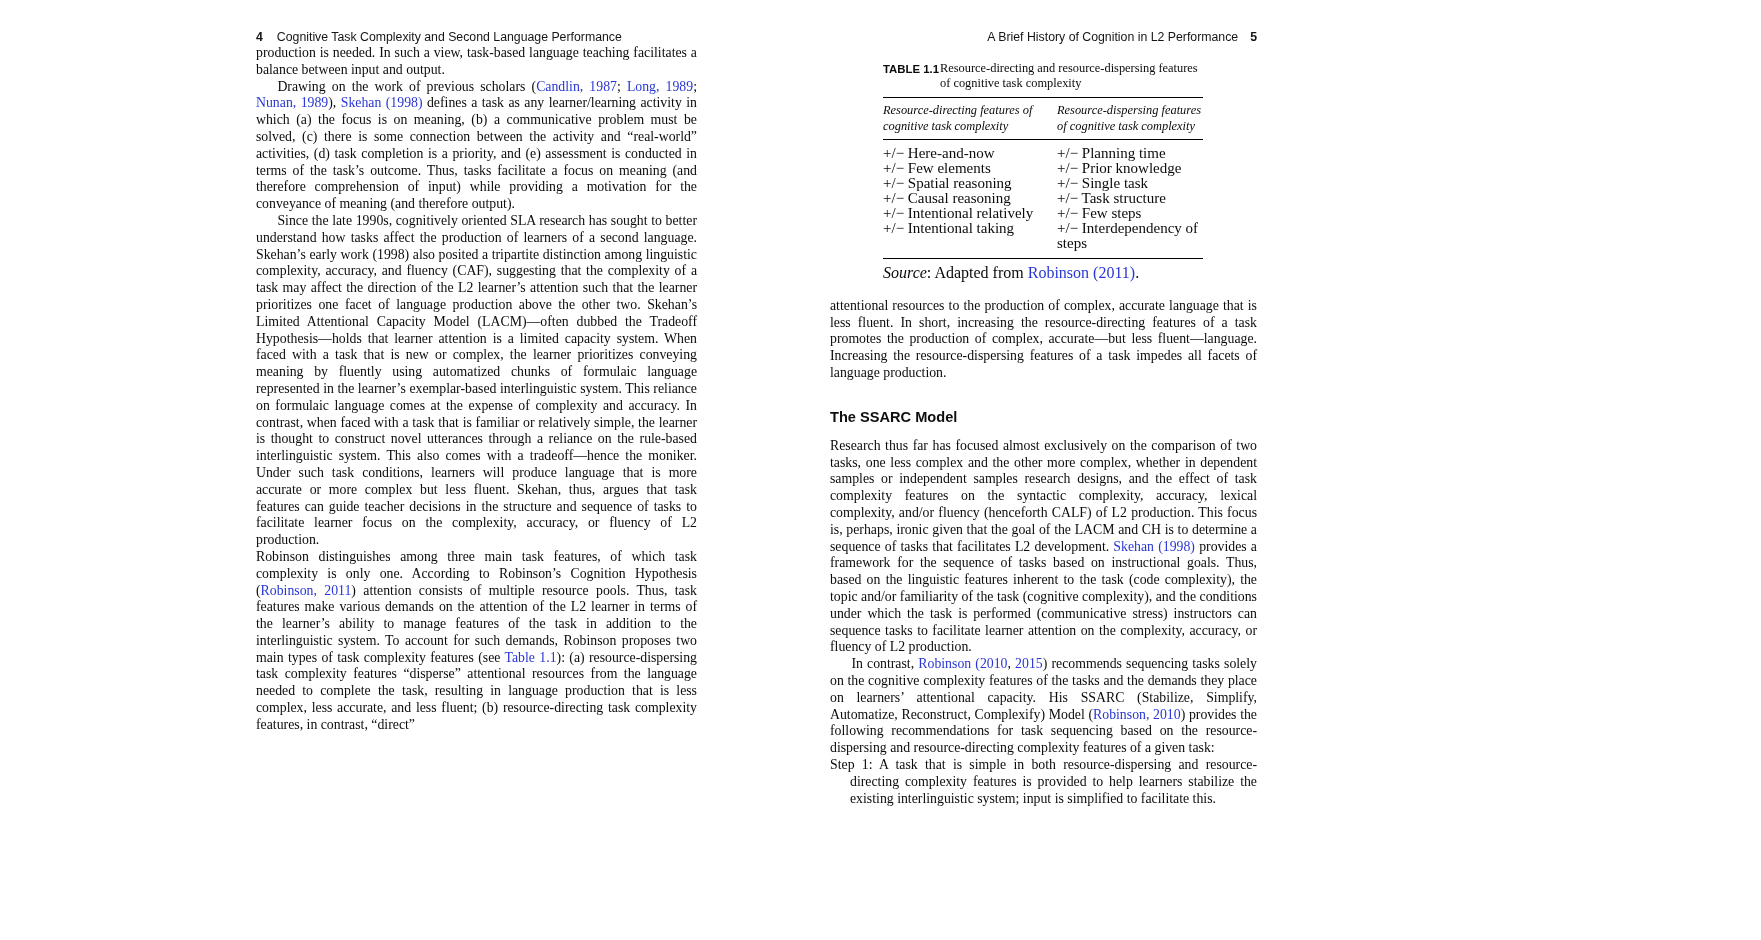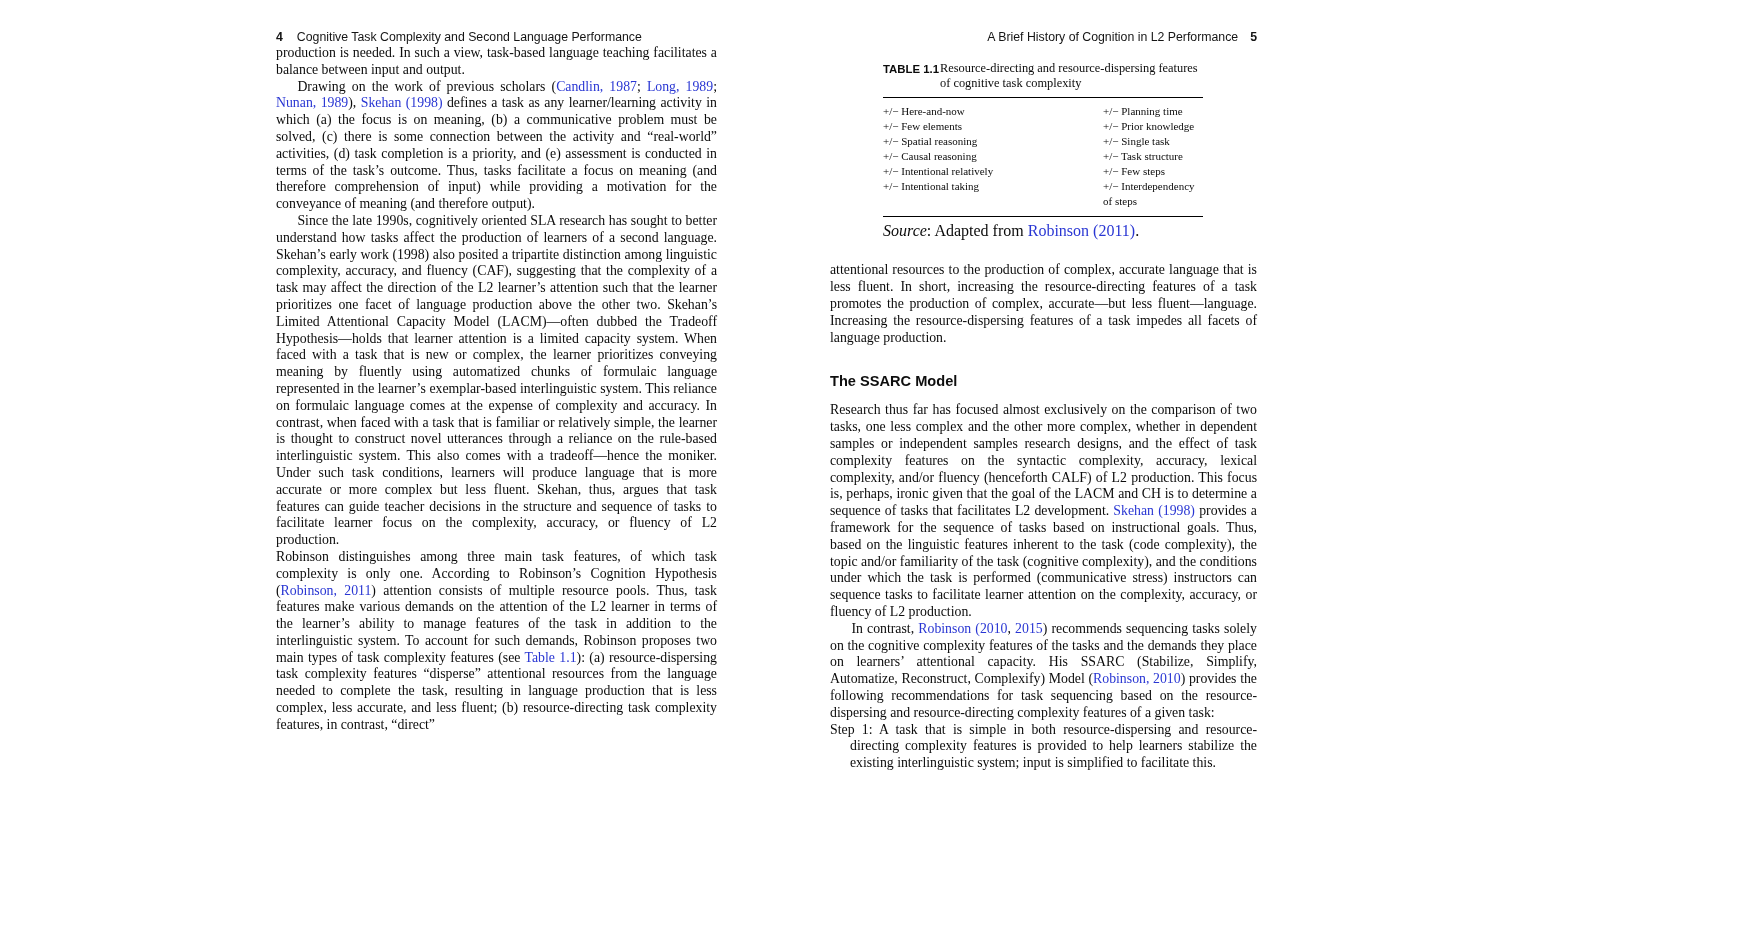--- a/index.html
+++ b/index.html
@@ -2,21 +2,21 @@
 <html><head>
 <meta charset="utf-8">
 <style>
   html,body{margin:0;padding:0;}
   body{
     width:1761px;height:940px;background:#ffffff;overflow:hidden;position:relative;
     font-family:"Liberation Serif",serif;color:#0b0b0b;
     -webkit-font-smoothing:antialiased;
   }
   .page{position:absolute;top:30px;}
-  .page-left{left:276px;width:441px;}
+  .page-left{left:256px;width:441px;}
   .page-right{left:830px;width:427px;}
 
   .running-head{
     font-family:"Liberation Sans",sans-serif;font-size:12.3px;line-height:15px;color:#151515;
   }
   .running-head .pagenum{font-weight:bold;}
   .rh-left .pagenum{margin-right:14px;}
   .rh-right{text-align:right;}
   .rh-right .pagenum{margin-left:12px;}
 
@@ -38,27 +38,27 @@
     font-family:"Liberation Sans",sans-serif;font-weight:bold;font-size:11.4px;
     width:57px;flex:0 0 57px;padding-top:0.5px;
   }
   .tbl-caption .tbl-capt{flex:1;font-family:Liberation Serif, serif;}
   .tbl{margin-top:6px;border-top:1.6px solid #000;border-bottom:1.8px solid #000;}
   .tbl-head{display:flex;border-bottom:1px solid #000;padding:5px 0 5px 0;}
   .tbl-head .hc{font-style:italic;font-size:12.4px;line-height:15.2px;text-align:left;}
   .tbl-head .hc.c1{width:174px;flex:0 0 174px;}
   .tbl-head .hc.c2{flex:1;}
   .tbl-bodyrows{padding:6px 0 7px 0;}
-  .t-row{display:flex;font-size:11px;line-height:15px;text-align:left;gap:46px;}
+  .t-row{display:flex;font-size:15px;line-height:15px;text-align:left;}
   .t-row .cell1{width:174px;flex:0 0 174px;}
   .t-row .cell2{flex:1;}
   .tbl-source{margin-top:7px;font-size:16px;line-height:14px;text-align:left;}
 
   .step-para{margin-top:13px;padding-left:20px;text-indent:-20px;text-align:justify;}
-  .spacer-before-p1{margin-top:24px;}
+  .spacer-before-p1{margin-top:18px;}
 </style>
 </head>
 <body>
 
 <div>
 
   <div class="page page-left">
     <div class="running-head rh-left">
       <span class="pagenum">4</span><span>Cognitive Task Complexity and Second Language Performance</span>
     </div>
@@ -74,20 +74,24 @@
     <div class="running-head rh-right">
       <span>A Brief History of Cognition in L2 Performance</span><span class="pagenum">5</span>
     </div>
 
     <div class="tablewrap">
       <div class="tbl-caption">
         <span class="tbl-label">TABLE 1.1</span>
         <span class="tbl-capt">Resource-directing and resource-dispersing features of cognitive task complexity</span>
       </div>
       <div class="tbl">
+        <div class="tbl-head">
+          <span class="hc c1">Resource-directing features of cognitive task complexity</span>
+          <span class="hc c2">Resource-dispersing features of cognitive task complexity</span>
+        </div>
         <div class="tbl-bodyrows">
             <div class="t-row">
               <span class="cell1">+/− Here-and-now</span>
               <span class="cell2">+/− Planning time</span>
             </div>
             <div class="t-row">
               <span class="cell1">+/− Few elements</span>
               <span class="cell2">+/− Prior knowledge</span>
             </div>
             <div class="t-row">

